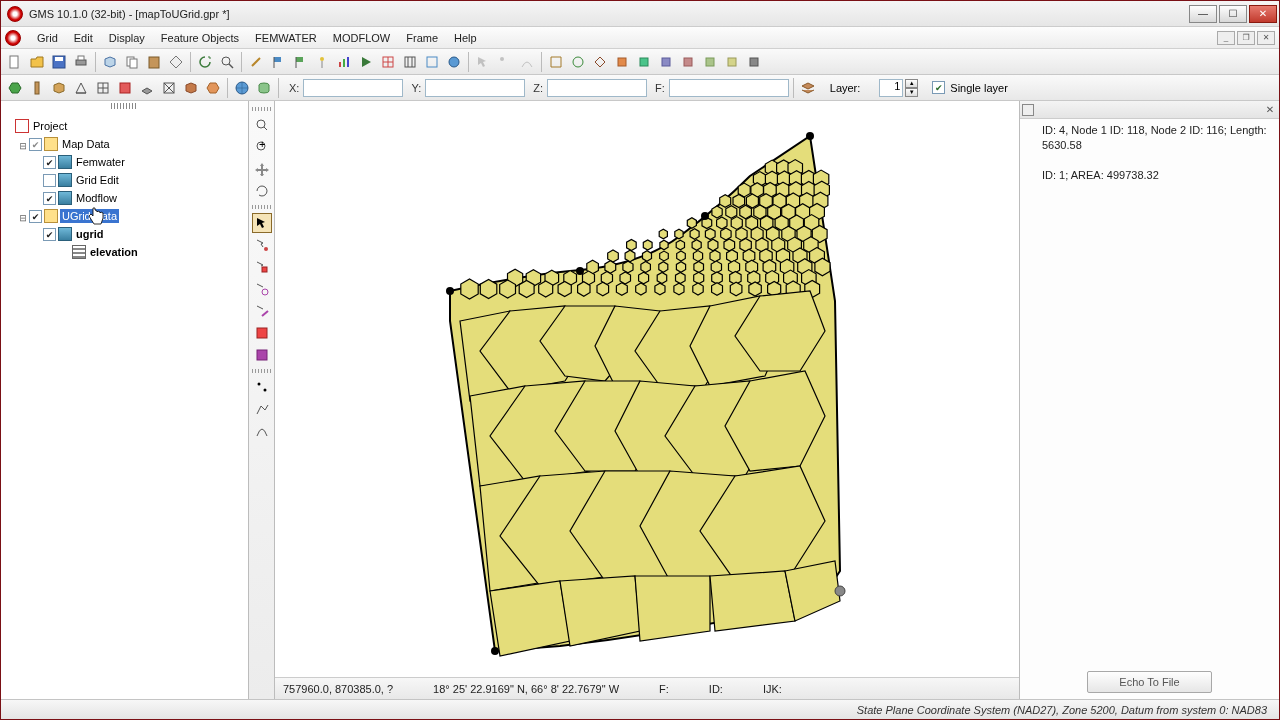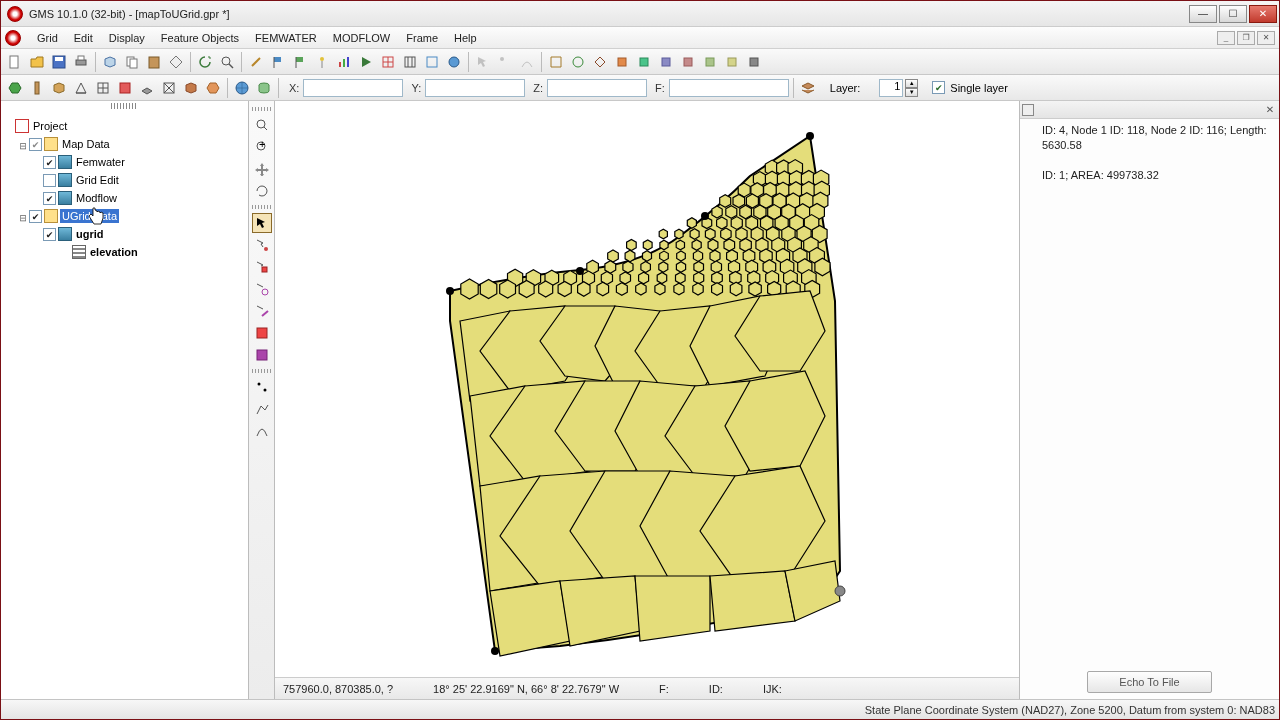--- a/index.html
+++ b/index.html
@@ -67,21 +67,21 @@
 .info-header .pin{width:12px;height:12px;border:1px solid #888;background:#eee;}
 .info-header .xbtn{width:14px;height:14px;display:flex;align-items:center;justify-content:center;font-size:10px;color:#555;}
 .info-body { flex:1; padding: 4px 6px; font-size:12px; color:#222; line-height:1.4;}
 .info-body .entry { margin-bottom: 14px; margin-left: 16px; }
 .info-btn-row{padding:6px;display:flex;justify-content:center;}
 .echo-btn{padding:4px 31px;border:1px solid #a8a8a8;background:linear-gradient(#fefefe,#e6e6e6);border-radius:2px;color:#555;}
 
 
 .canvas-status { position:absolute; left:0; right:0; bottom:0; height:22px; background:linear-gradient(#f7f7f7,#e8e8e8); border-top:1px solid #ccc; display:flex;align-items:center;padding:0 8px;font-size:12px;color:#222;}
 .canvas-status .cs-cell{margin-right:40px;}
-.statusbar { height: 20px; background: linear-gradient(#f7f7f7,#e4e4e4); border-top: 1px solid #c4c4c4; display:flex;align-items:center;justify-content:flex-end;padding:0 4px;font-size:11px;color:#333;}
+.statusbar { height: 20px; background: linear-gradient(#f7f7f7,#e4e4e4); border-top: 1px solid #c4c4c4; display:flex;align-items:center;justify-content:flex-end;padding:0 12px;font-size:11px;color:#333;font-style:italic;}
 
 
 .ic { width:14px;height:14px; }
 </style>
 </head>
 <body>
 
 <div class="window">
 
   <div class="titlebar">

